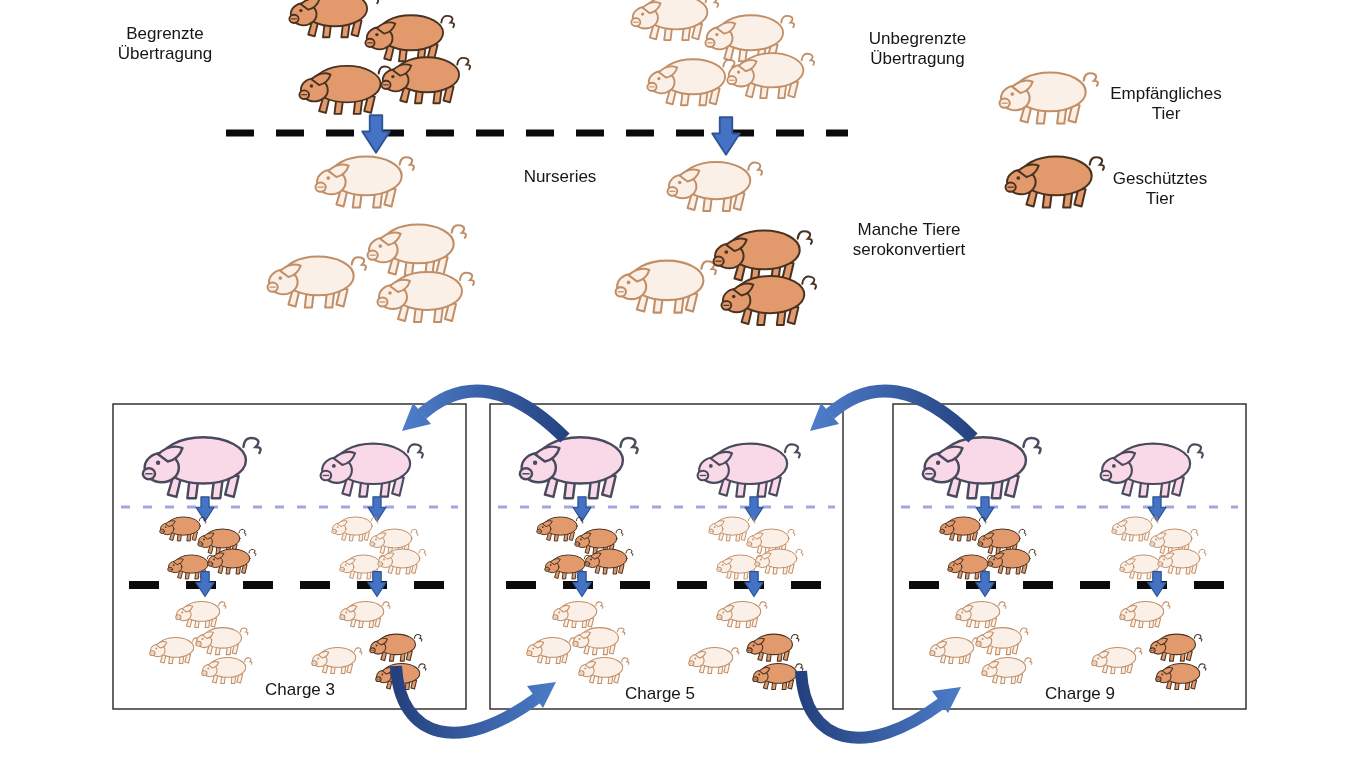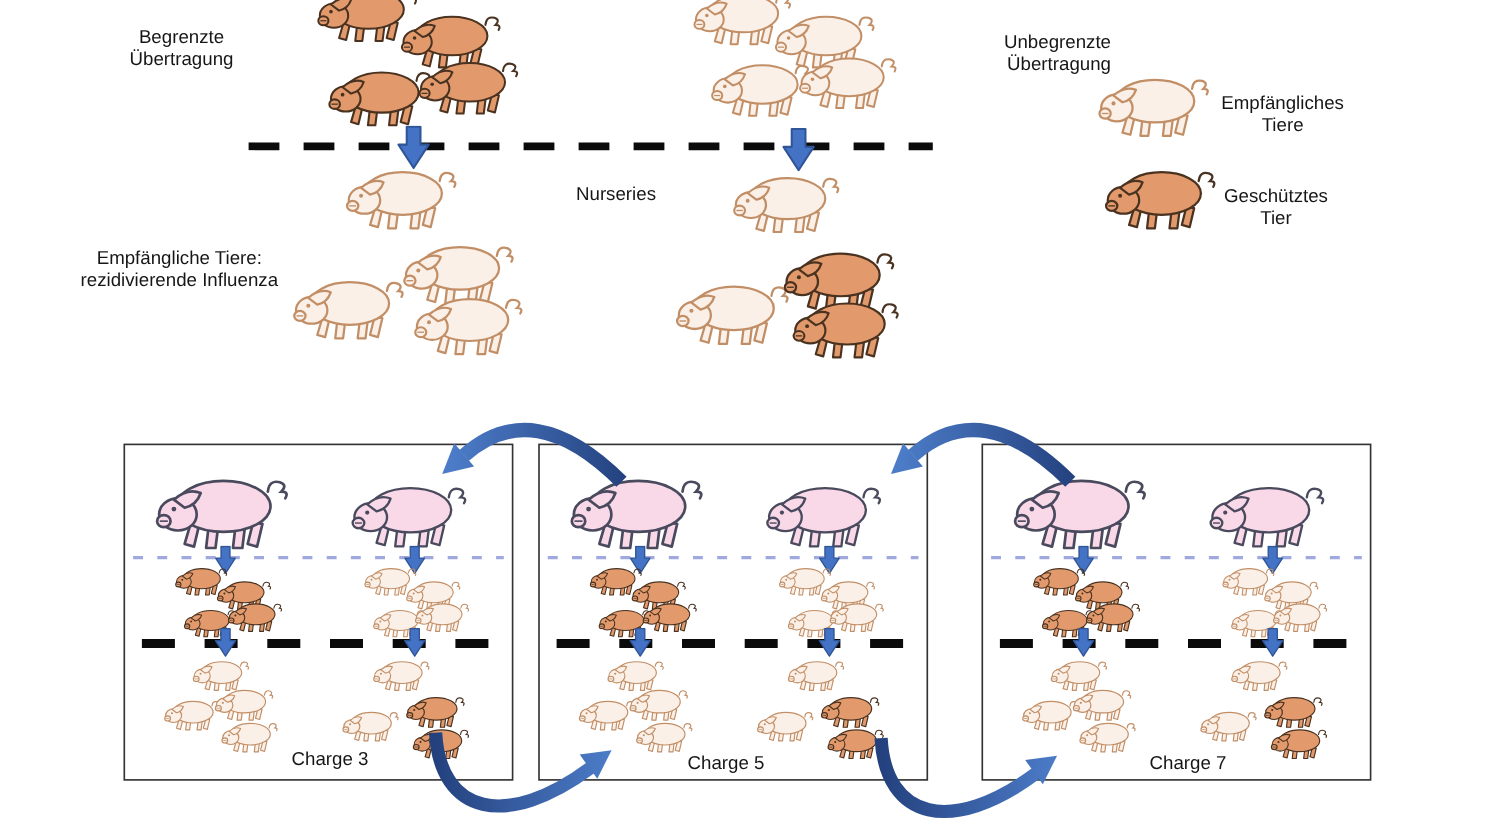--- a/index.html
+++ b/index.html
@@ -148,25 +148,25 @@
     <use href="#chargeBox" x="893" y="404"></use>
 
     <use href="#arcTop"></use>
     <use href="#arcTop" transform="translate(408,0)"></use>
     <use href="#arcBottom"></use>
     <use href="#arcBottom" transform="translate(405,5)"></use>
   </svg>
 
   <div class="lbl" style="left:80px;top:24px;width:170px;">Begrenzte
 Übertragung</div>
-  <div class="lbl" style="left:825px;top:29px;width:185px;text-align:right;">Unbegrenzte
+  <div class="lbl" style="left:825px;top:29px;width:185px;">Unbegrenzte
 Übertragung</div>
   <div class="lbl" style="left:500px;top:143px;width:120px;margin-top:24px;">Nurseries</div>
-  <div class="lbl" style="left:38px;top:225px;width:250px;">Empfängliche Tiere:
-rezidivierende Influenza</div>
+  <div class="lbl" style="left:830px;top:220px;width:158px;">Manche Tiere
+serokonvertiert</div>
   <div class="lbl" style="left:1092px;top:84px;width:148px;">Empfängliches
-Tiere</div>
+Tier</div>
   <div class="lbl" style="left:1094px;top:169px;width:132px;">Geschütztes
 Tier</div>
   <div class="lbl" style="left:215px;top:680px;width:170px;">Charge 3</div>
   <div class="lbl" style="left:575px;top:684px;width:170px;">Charge 5</div>
-  <div class="lbl" style="left:995px;top:684px;width:170px;">Charge 7</div>
+  <div class="lbl" style="left:995px;top:684px;width:170px;">Charge 9</div>
 </div>
 
 </body></html>

